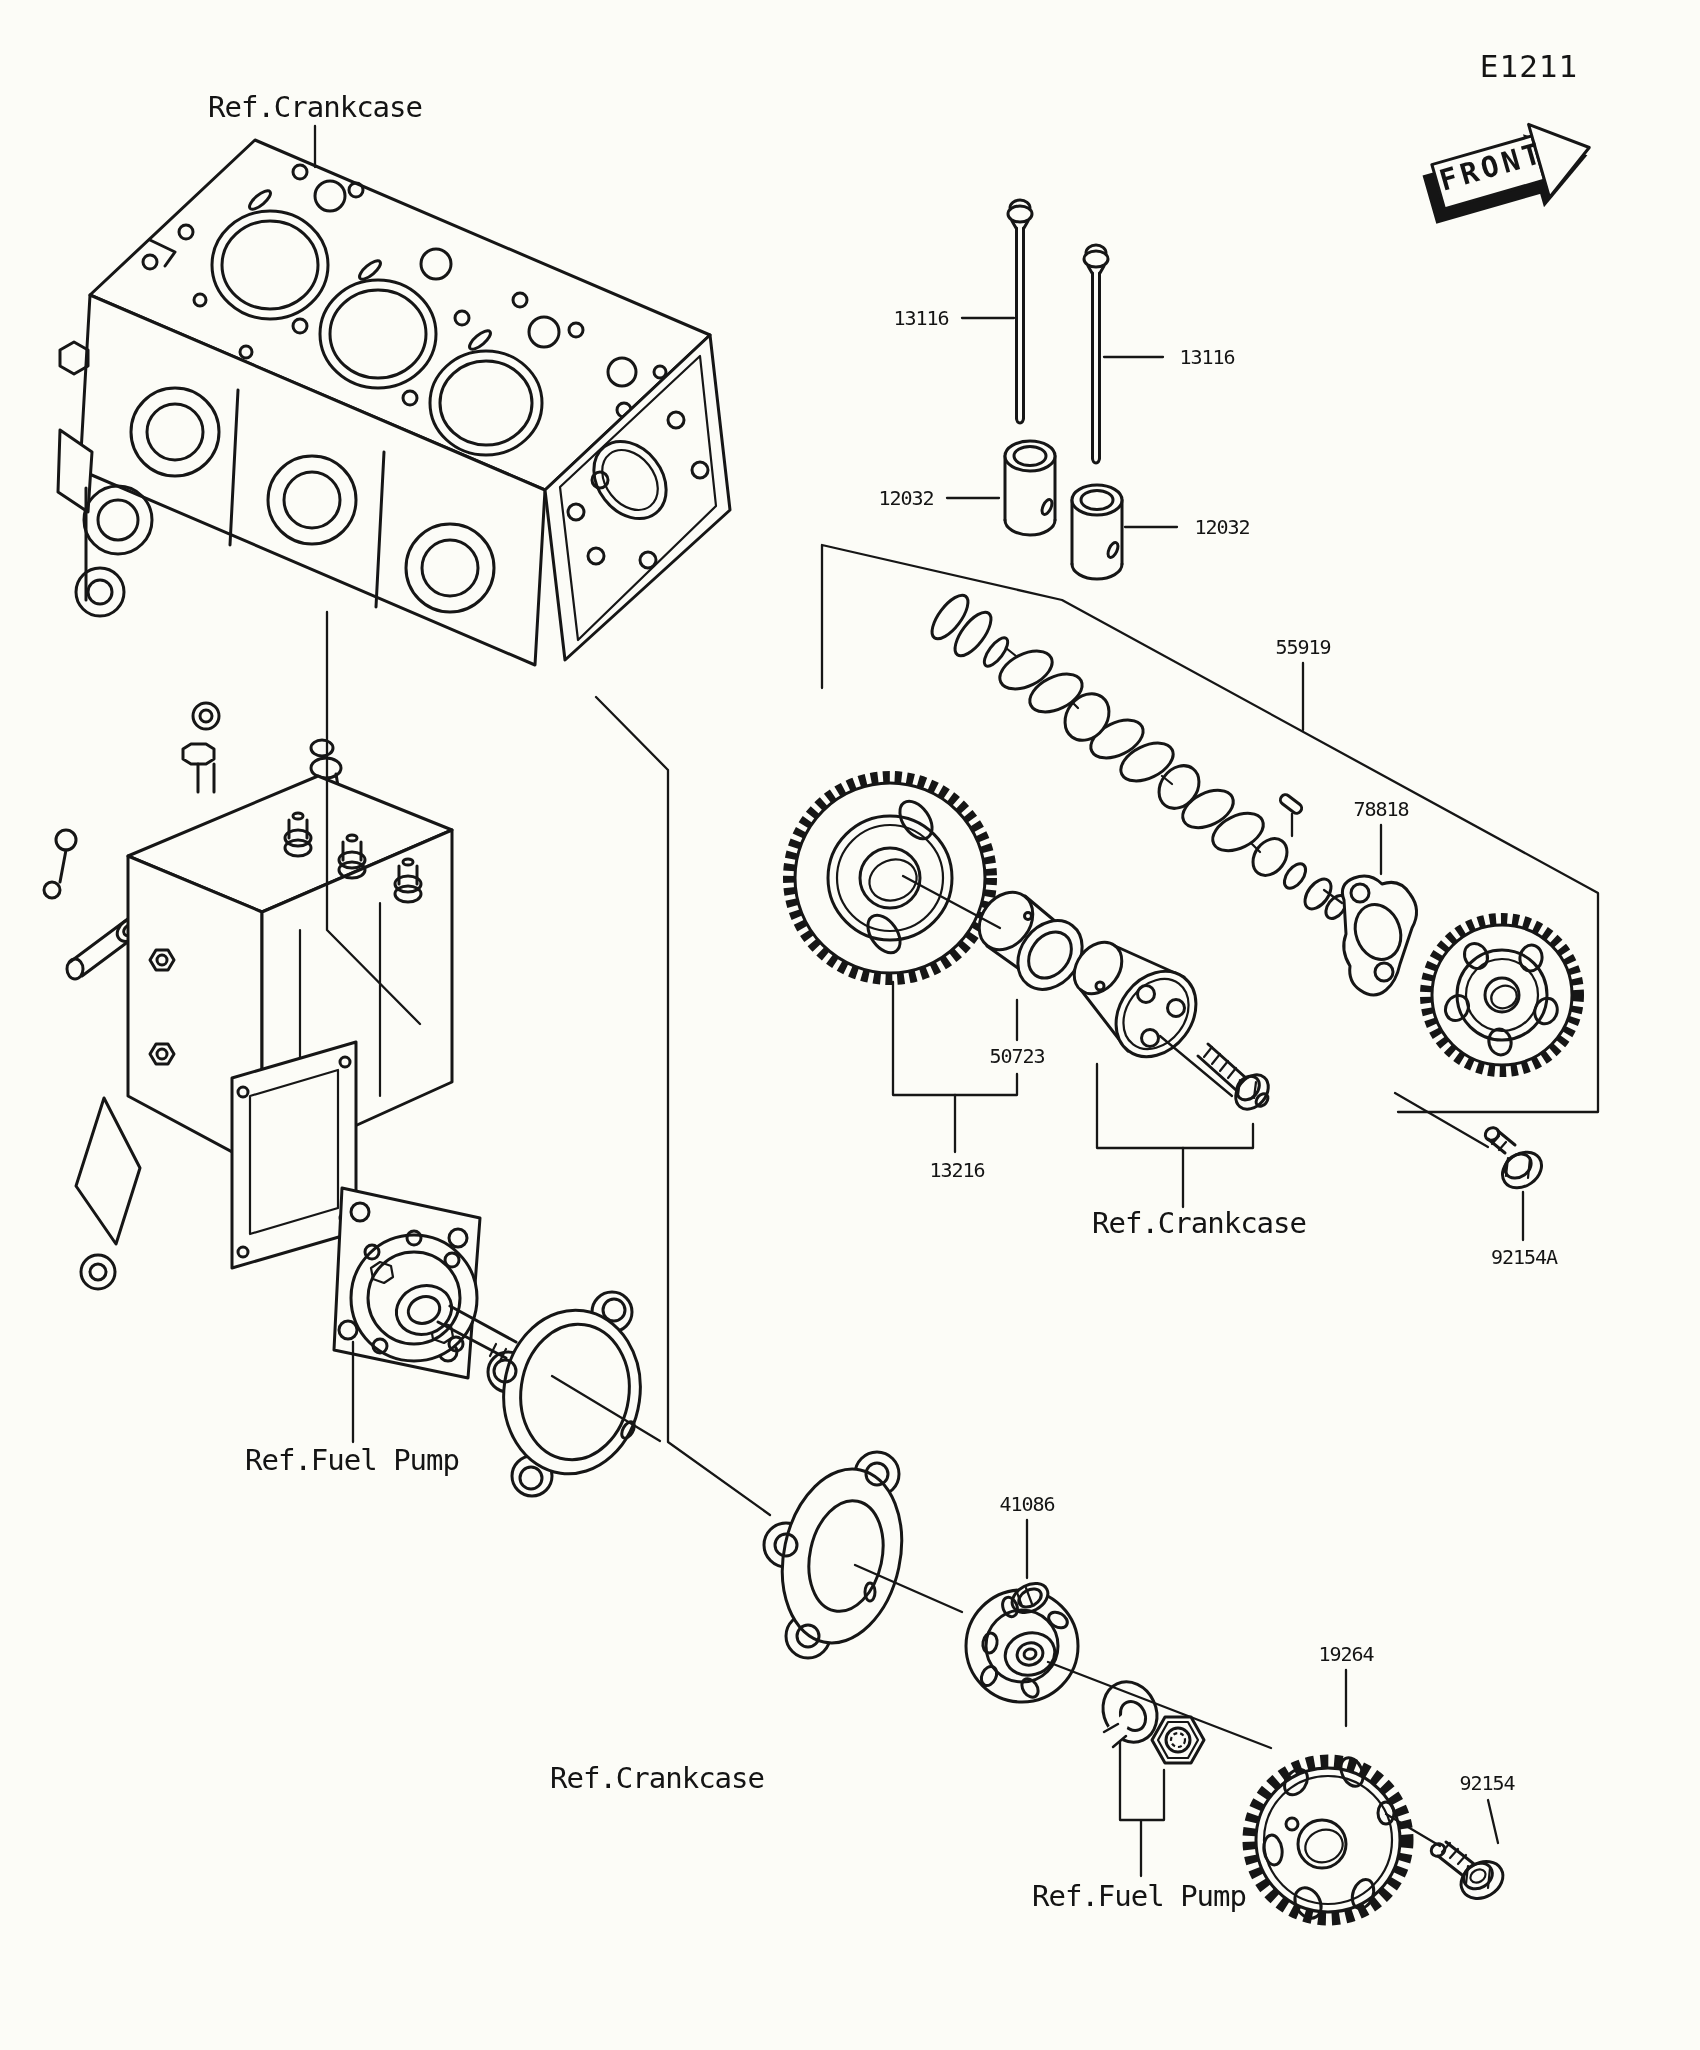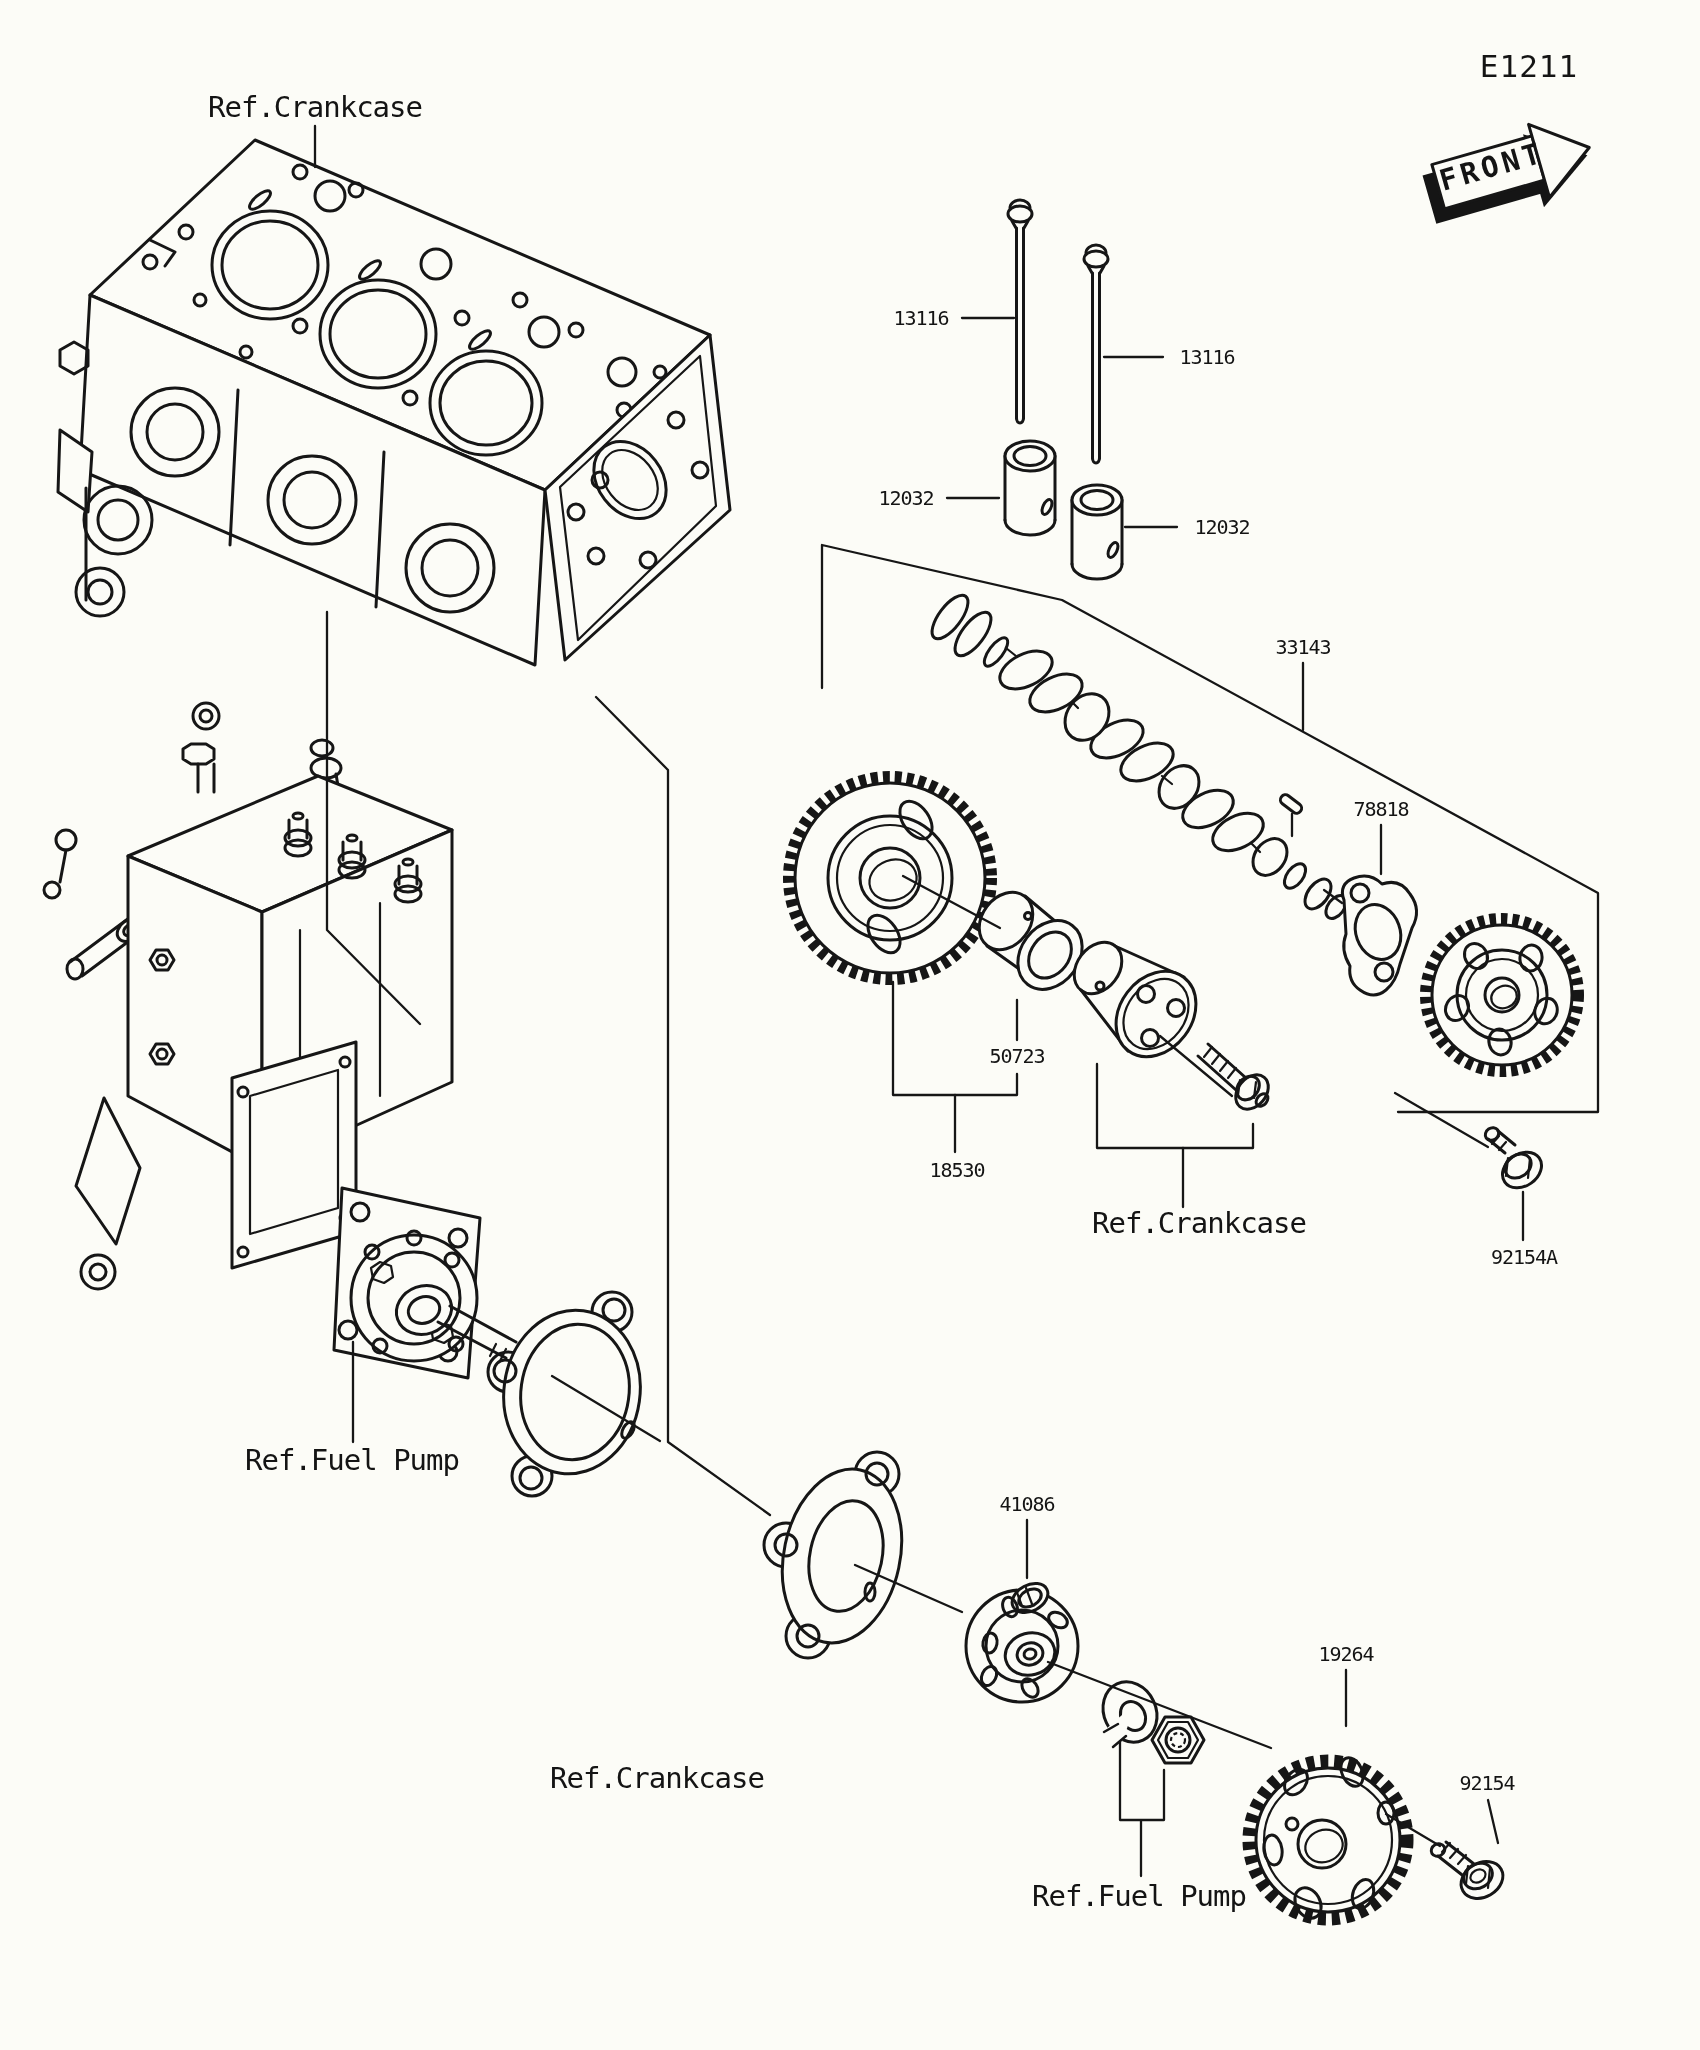--- a/index.html
+++ b/index.html
@@ -429,24 +429,24 @@
 </svg>
 
 <div class="lbl code" style="left:1529px;top:66px">E1211</div>
 <div class="lbl front" style="left:1492px;top:167px">FRONT</div>
 
 <div class="lbl ref" style="left:315px;top:107px">Ref.Crankcase</div>
 <div class="lbl" style="left:921px;top:318px">13116</div>
 <div class="lbl" style="left:1207px;top:357px">13116</div>
 <div class="lbl" style="left:906px;top:498px">12032</div>
 <div class="lbl" style="left:1222px;top:527px">12032</div>
-<div class="lbl" style="left:1303px;top:647px">33143</div>
+<div class="lbl" style="left:1303px;top:647px">55919</div>
 <div class="lbl" style="left:1381px;top:809px">78818</div>
 <div class="lbl" style="left:1017px;top:1056px">50723</div>
-<div class="lbl" style="left:957px;top:1170px">18530</div>
+<div class="lbl" style="left:957px;top:1170px">13216</div>
 <div class="lbl ref" style="left:1199px;top:1223px">Ref.Crankcase</div>
 <div class="lbl" style="left:1524px;top:1257px">92154A</div>
 <div class="lbl ref" style="left:352px;top:1460px">Ref.Fuel Pump</div>
 <div class="lbl" style="left:1027px;top:1504px">41086</div>
 <div class="lbl ref" style="left:657px;top:1778px">Ref.Crankcase</div>
 <div class="lbl" style="left:1346px;top:1654px">19264</div>
 <div class="lbl" style="left:1487px;top:1783px">92154</div>
 <div class="lbl ref" style="left:1139px;top:1896px">Ref.Fuel Pump</div>
 
 </div>

